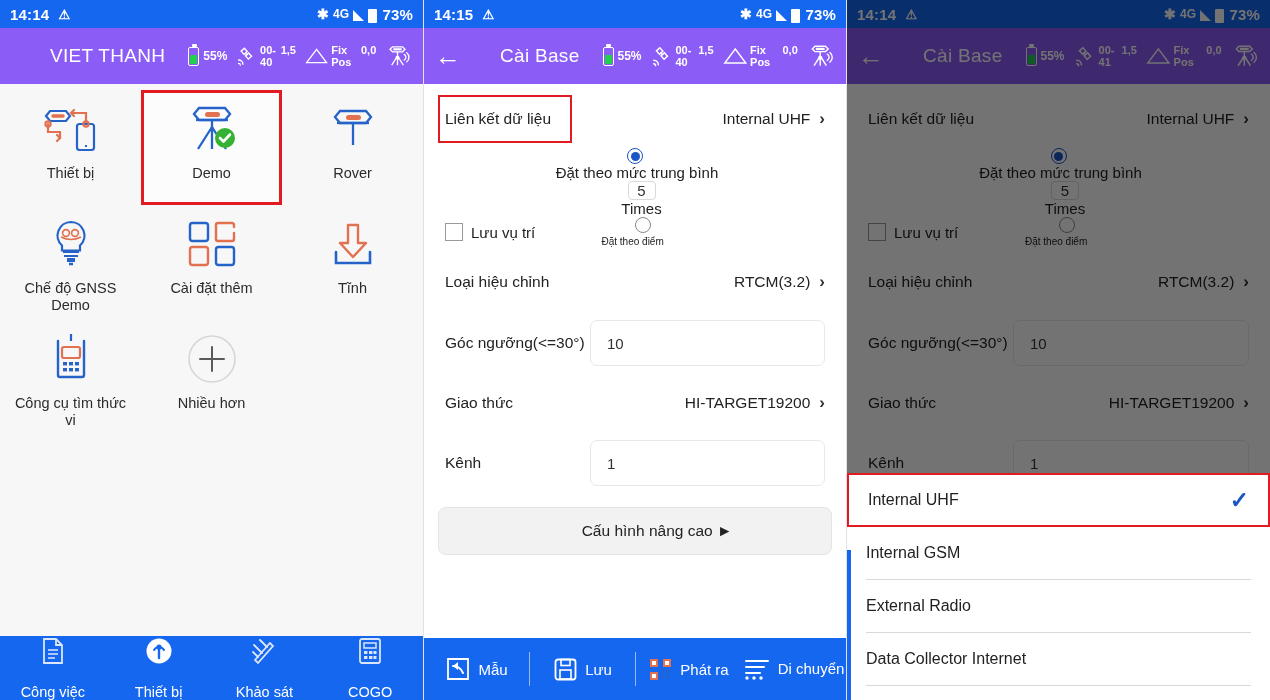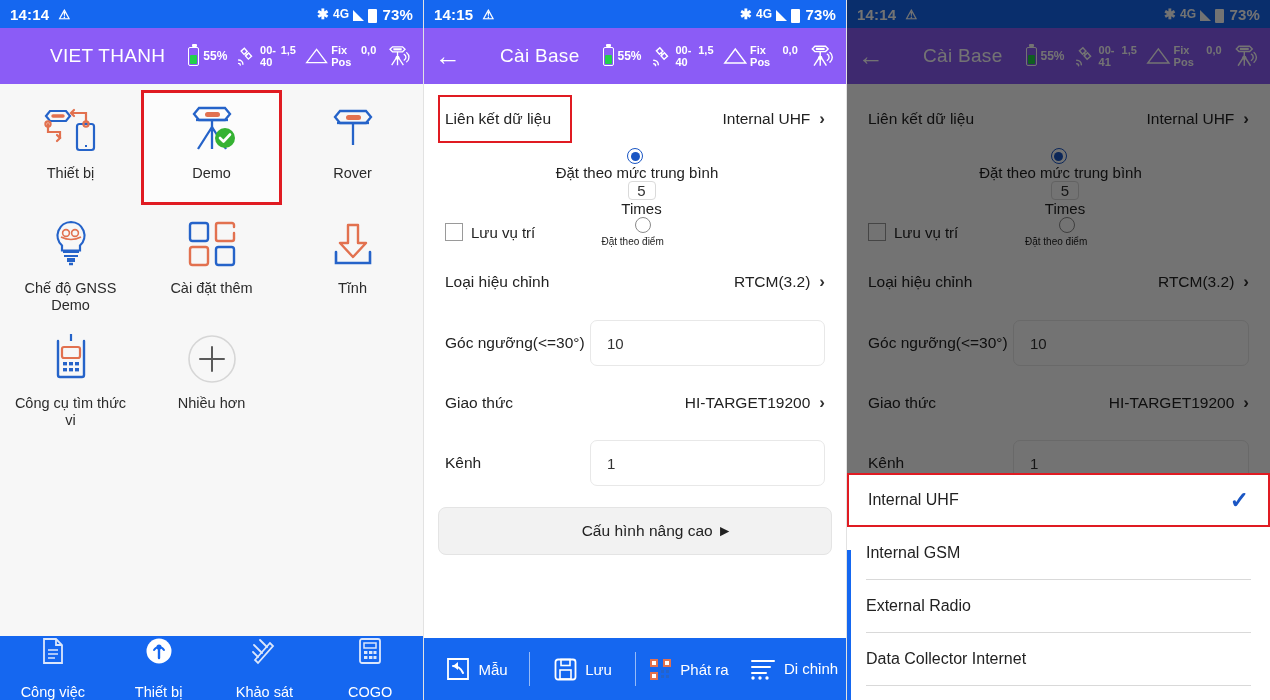--- a/index.html
+++ b/index.html
@@ -516,21 +516,21 @@
         <svg width="28" height="25" viewBox="0 0 28 25">
           <g stroke="#fff" stroke-width="2" stroke-linecap="round">
             <path d="M3 4 h22 M3 10 h18 M3 16 h14"></path>
           </g>
           <g fill="#fff">
               <circle cx="4" cy="21" r="1.7"></circle>
               <circle cx="11" cy="21" r="1.7"></circle>
               <circle cx="18" cy="21" r="1.7"></circle>
             </g>
         </svg>
-        <span style="line-height:16px;text-align:center">Di chỉnh</span>
+        <span style="line-height:16px;text-align:center">Di chuyển</span>
       </div>
     </div>
   </div>
 
   <div class="panel panel-3">
 
     <div class="statusbar">
       <span class="sb-time">14:14</span>
       <span class="sb-warn">⚠</span>
       <span class="sb-right">

